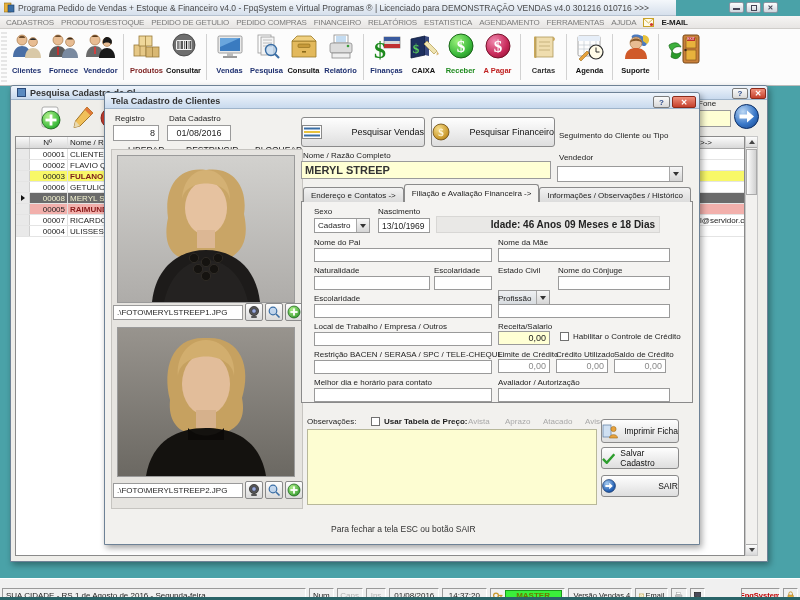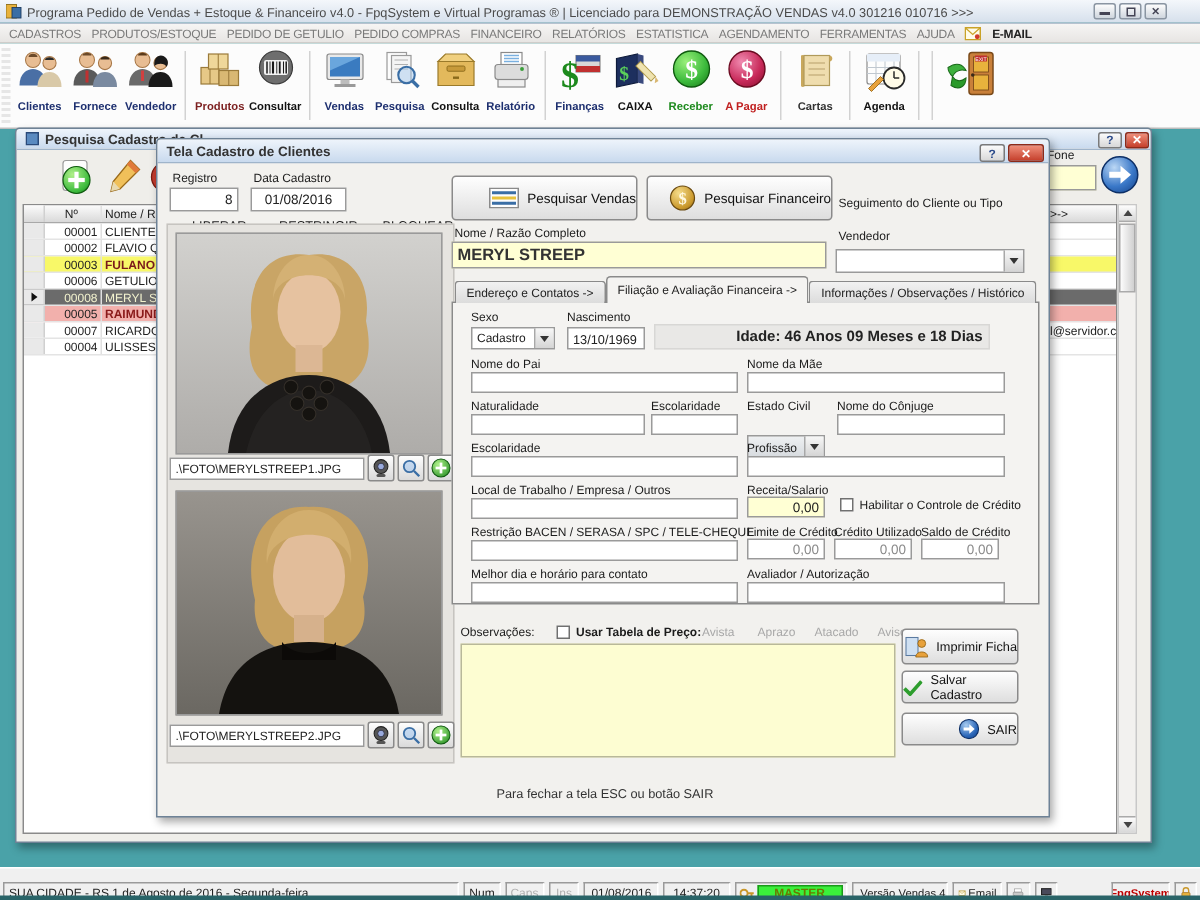--- a/index.html
+++ b/index.html
@@ -7,21 +7,21 @@
   #screen{position:relative;width:800px;height:600px;background:#4aa2a8;overflow:hidden;}
   .abs{position:absolute;}
   .lbl{font-size:8px;color:#1c1c1c;white-space:nowrap;line-height:1.1;}
   .field{background:#fff;border:1px solid #9a9a9a;font-size:9px;color:#222;display:flex;align-items:center;padding:0 3px;white-space:nowrap;overflow:hidden;}
   .field.ylw{background:#ffffd4;}
   .field.rt{justify-content:flex-end;}
   .field.gry{color:#8a8a8a;}
   .combo{background:#fff;border:1px solid #9a9a9a;position:relative;font-size:9px;color:#222;display:flex;align-items:center;padding:0 3px;}
   .combo .cbtn{position:absolute;right:0;top:0;bottom:0;width:13px;background:linear-gradient(#f7f7f7,#d5d5d5);border-left:1px solid #a8a8a8;display:flex;align-items:center;justify-content:center;}
   .arr{width:0;height:0;border-left:3px solid transparent;border-right:3px solid transparent;border-top:4px solid #333;}
-  .btn{background:linear-gradient(#fefefe,#dedede);border:1px solid #8a8a8a;border-radius:3px;display:flex;align-items:center;justify-content:flex-end;font-size:9px;color:#111;gap:5px;cursor:default;}
+  .btn{background:linear-gradient(#fefefe,#dedede);border:1px solid #8a8a8a;border-radius:3px;display:flex;align-items:center;justify-content:space-between;font-size:9px;color:#111;gap:5px;cursor:default;}
   .radio{width:9px;height:9px;border-radius:50%;border:1px solid #707070;background:#fff;display:inline-block;position:relative;}
   .radio.sel::after{content:"";position:absolute;left:2px;top:2px;width:3px;height:3px;background:#1a1a1a;border-radius:50%;}
   .radio.dis{border-color:#b8b8b8;}
   .chk{width:9px;height:9px;border:1px solid #707070;background:#fff;display:inline-block;}
   .wintitle{background:linear-gradient(#eef4fb,#c9daee);border-bottom:1px solid #9fb4ca;display:flex;align-items:center;font-size:9px;font-weight:bold;color:#333;padding:0 6px;white-space:nowrap;}
   .winframe{border:1px solid #6e8296;border-radius:3px 3px 0 0;box-shadow:2px 3px 6px rgba(0,0,0,.35);}
   .ctl{border:1px solid #7a7a7a;border-radius:2px;background:linear-gradient(#fbfbfb,#d8d8d8);display:flex;align-items:center;justify-content:center;font-size:8px;color:#2b4a8a;font-weight:bold;}
   .ctl.red{background:linear-gradient(#f0907c,#c5402c);color:#fff;border-color:#8c2a1a;}
   .sp{border:1px solid;border-color:#9a9a9a #ffffff #ffffff #9a9a9a;background:#f0f0f0;font-size:8px;color:#222;display:flex;align-items:center;padding:0 3px;white-space:nowrap;overflow:hidden;}
   .sp.dim{color:#b0b0b0;}
@@ -44,21 +44,21 @@
   .tab{height:15px;border:1px solid #8a8a8a;border-bottom:none;border-radius:3px 3px 0 0;background:linear-gradient(#f2f2f2,#dcdcdc);font-size:8px;color:#222;display:flex;align-items:center;padding:0 7px;white-space:nowrap;}
   .tab.active{background:#f4f3f1;height:18px;margin-top:-3px;font-weight:normal;z-index:3;}
   .pbtn{border:1px solid #8a8a8a;border-radius:2px;background:linear-gradient(#fdfdfd,#dadada);display:flex;align-items:center;justify-content:center;}
   .psel{width:0;height:0;border-top:3px solid transparent;border-bottom:3px solid transparent;border-left:4px solid #111;}
 </style>
 </head>
 <body>
 
 <div id="screen">
 
-  <div class="abs" style="left:0;top:0;width:800px;height:16px;background:linear-gradient(#f4f7fb,#d6e0ec);border-bottom:1px solid #b6c2d0;display:flex;align-items:center;padding:0 4px;">
+  <div class="abs" style="left:0;top:0;width:676px;height:16px;background:linear-gradient(#f4f7fb,#d6e0ec);border-bottom:1px solid #b6c2d0;display:flex;align-items:center;padding:0 4px;">
     <svg width="11" height="11" viewBox="0 0 11 11" style="flex:none;">
         <rect x="0" y="1" width="7" height="9" fill="#e8b23c" stroke="#8a6a1a" stroke-width="0.6"></rect>
         <rect x="4" y="3" width="6" height="7" fill="#3a6ea5" stroke="#1d3a5e" stroke-width="0.6"></rect>
       </svg>
     <span class="abs" style="left:18px;top:3px;font-size:8.5px;color:#4a4a4a;white-space:nowrap;">Programa Pedido de Vendas + Estoque &amp; Financeiro v4.0 - FpqSystem e Virtual Programas ® | Licenciado para  DEMONSTRAÇÃO VENDAS v4.0 301216 010716 &gt;&gt;&gt;</span>
     <div class="abs" style="left:729px;top:2px;width:15px;height:11px;border:1px solid #8a95a2;border-radius:2px;background:linear-gradient(#fdfdfd,#cfd6de);">
         <div style="position:absolute;left:3px;bottom:2px;width:7px;height:2px;background:#445;"></div>
       </div>
     <div class="abs" style="left:746px;top:2px;width:15px;height:11px;border:1px solid #8a95a2;border-radius:2px;background:linear-gradient(#fdfdfd,#cfd6de);">
         <div style="position:absolute;left:4px;top:2px;width:6px;height:6px;border:1px solid #445;"></div>
@@ -286,20 +286,30 @@
           <circle cx="23" cy="21" r="7" fill="#fffbe8" stroke="#2a2a2a" stroke-width="1.2"></circle>
           <line x1="23" y1="21" x2="23" y2="16.5" stroke="#2a2a2a" stroke-width="1"></line>
           <line x1="23" y1="21" x2="26.5" y2="21" stroke="#2a2a2a" stroke-width="1"></line>
           <path d="M6 28 L14 20 L16 22 L8 30 Z" fill="#e8a23c" stroke="#9a6a1a" stroke-width="0.6"></path>
         </svg>
       <span class="cap c-blk">Agenda</span>
     </div>
 
     <div class="tsep"></div>
 
+    <div class="titem">
+      <svg width="34" height="34" viewBox="0 0 34 34">
+          <path d="M14 8 C8 2 24 2 26 8 C30 10 28 16 24 15 Z" fill="#4a7ac0"></path>
+          <path d="M24 4 C30 4 32 10 28 13 L24 10 Z" fill="#e8c23c"></path>
+          <circle cx="17" cy="12" r="6" fill="#e8bd93" stroke="#a87848" stroke-width="0.7"></circle>
+          <path d="M11 12 C11 6 23 6 23 12 C21 9 13 9 11 12 Z" fill="#8a5a2a"></path>
+          <path d="M6 28 C6 19 12 17 17 17 C22 17 28 19 28 28 Z" fill="#d05a2a"></path>
+        </svg>
+      <span class="cap c-blk">Suporte</span>
+    </div>
 
     <div class="tsep"></div>
 
     <div class="titem" style="width:44px;">
       <svg width="40" height="38" viewBox="0 0 40 38">
           <rect x="18" y="4" width="16" height="28" rx="2" fill="#c9803a" stroke="#7a4a1a" stroke-width="1"></rect>
           <rect x="21" y="7" width="10" height="10" fill="#e8b23c" stroke="#7a4a1a" stroke-width="0.6"></rect>
           <rect x="21" y="19" width="10" height="10" fill="#e8b23c" stroke="#7a4a1a" stroke-width="0.6"></rect>
           <circle cx="20.5" cy="19" r="1.2" fill="#3a2a1a"></circle>
           <rect x="22" y="6" width="8" height="4" fill="#c03030"></rect>

